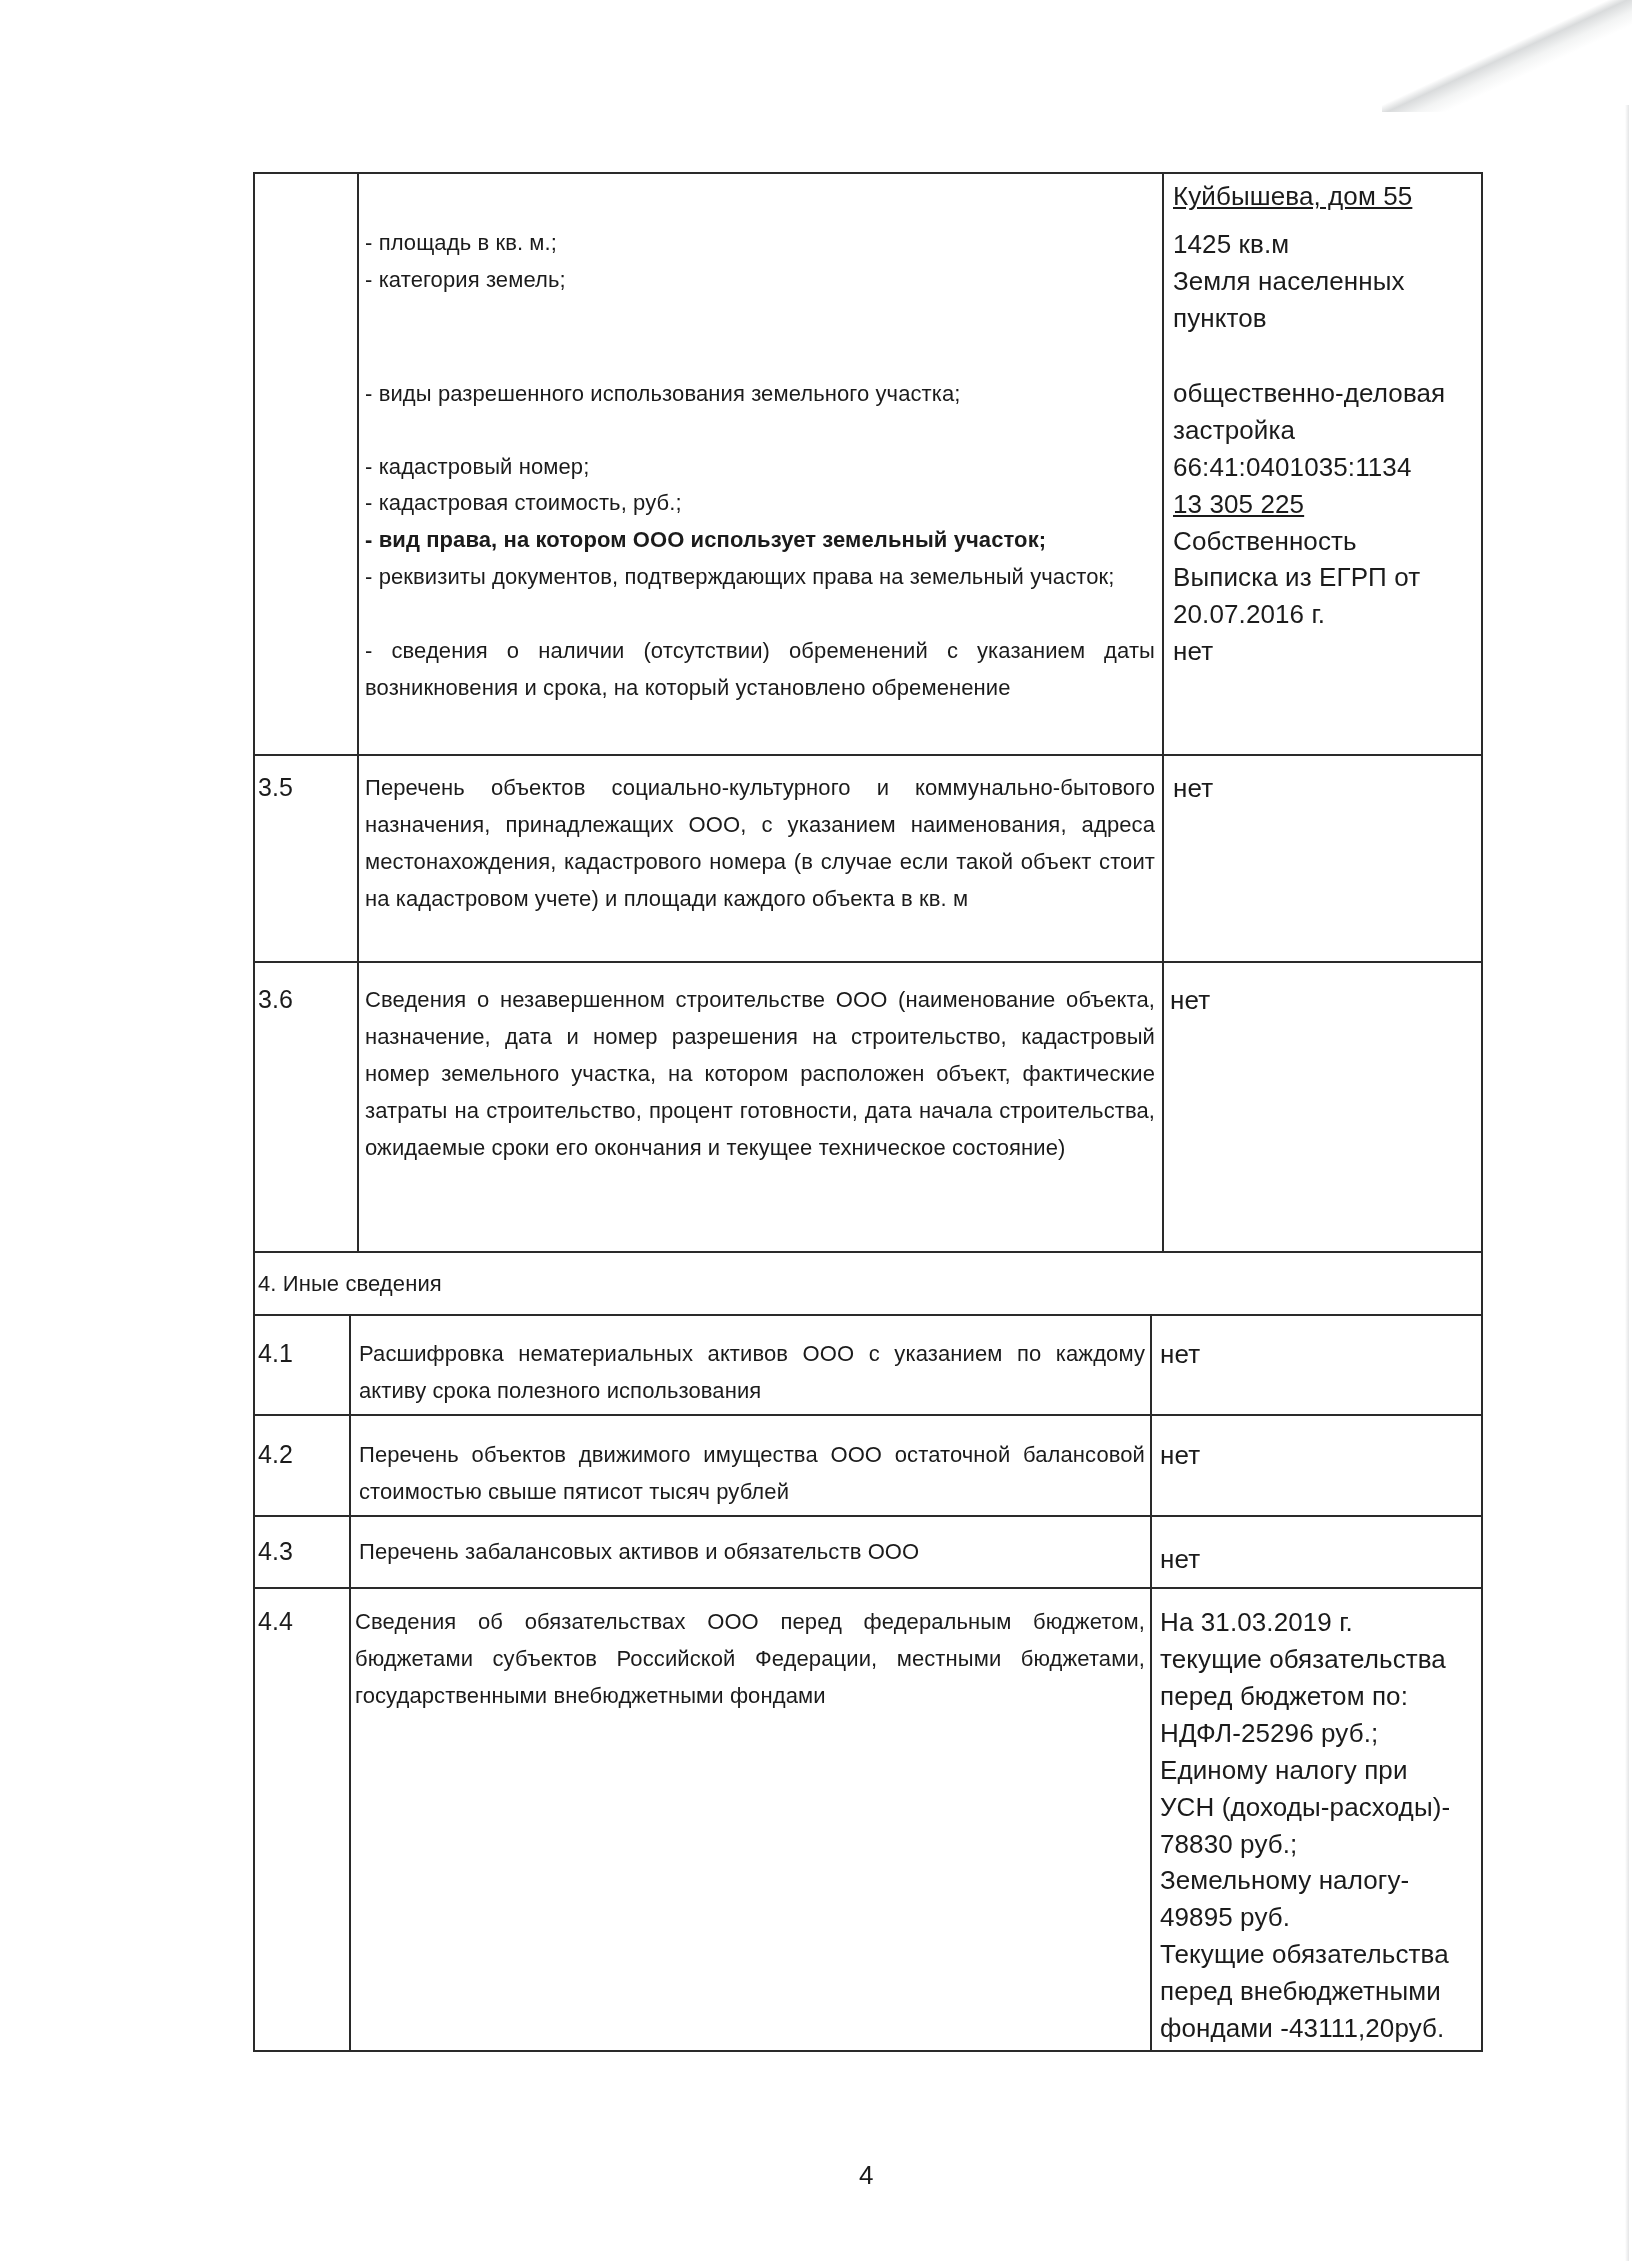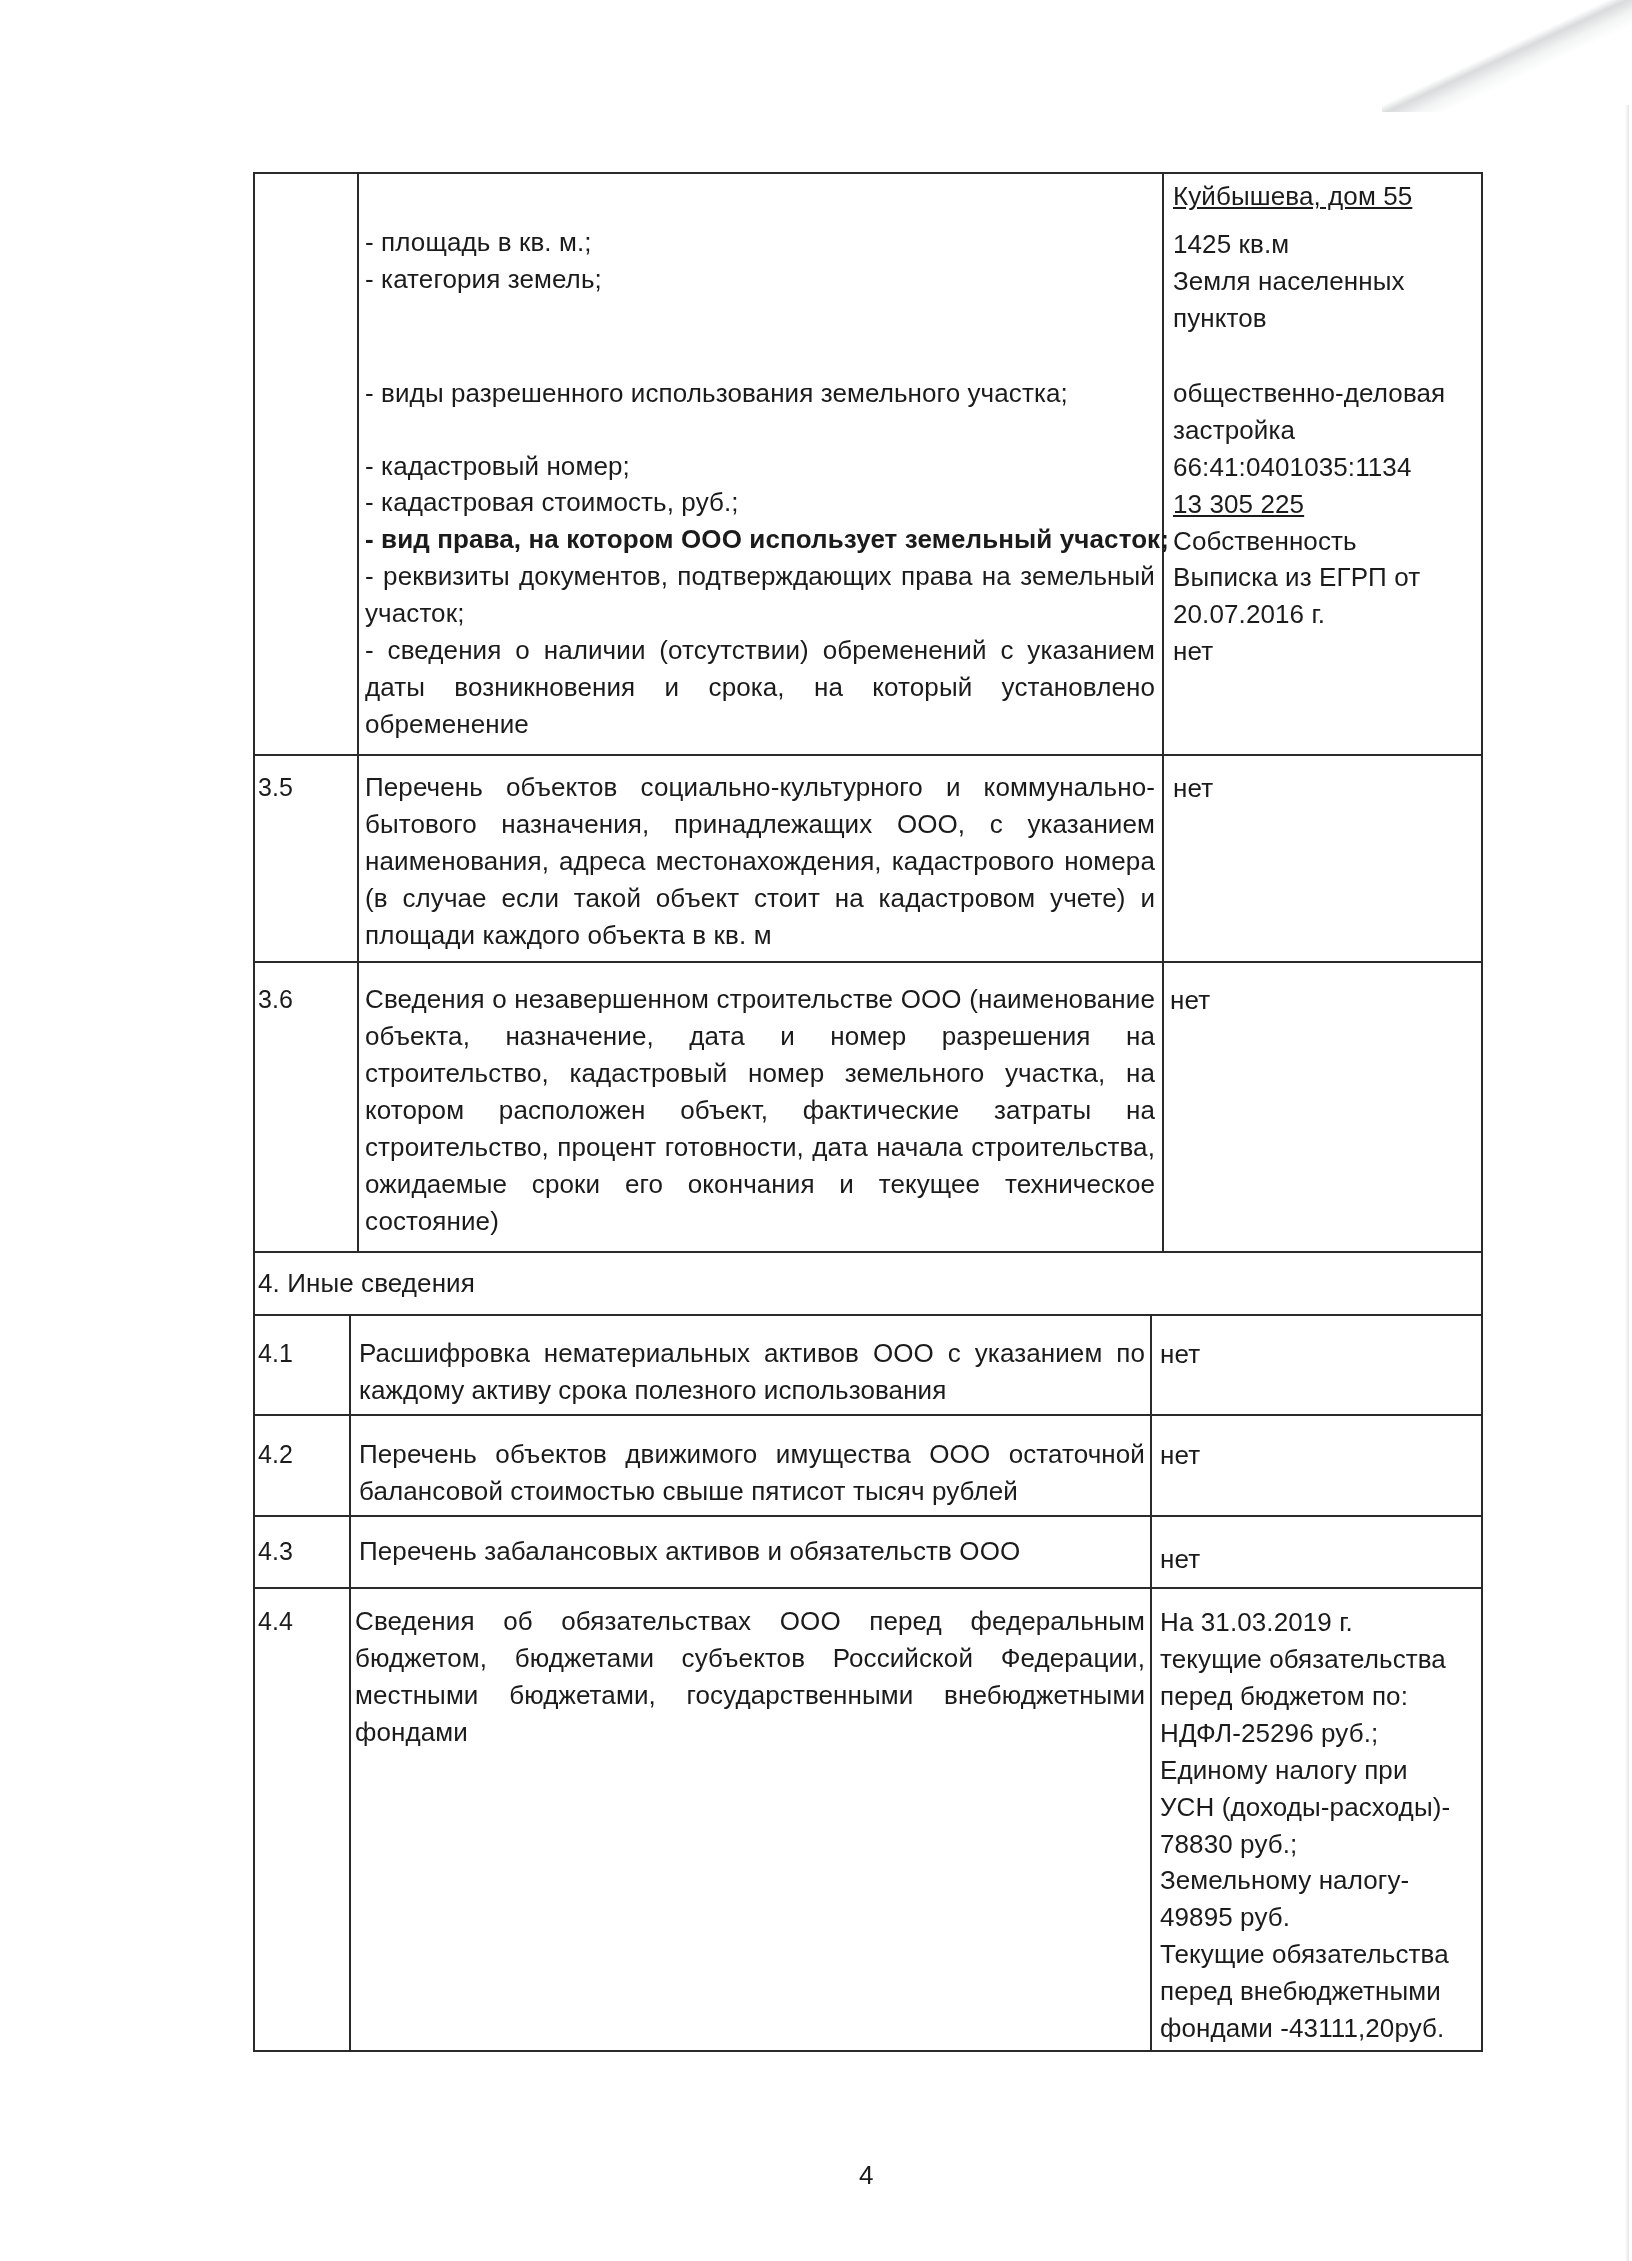--- a/index.html
+++ b/index.html
@@ -13,21 +13,21 @@
     background: linear-gradient(155deg, rgba(255,255,255,0) 0%, rgba(255,255,255,0) 46%, #d9dbdc 50%, #f3f4f4 56%, rgba(255,255,255,0) 62%);
   }
   .page-edge {
     position: absolute; right: 2.6px; top: 105px; width: 4px; height: 2156px;
     background: linear-gradient(90deg, #ffffff, #e4e5e6);
   }
   .table-frame { position: absolute; border: 2px solid #2a2a2a; }
   .hline { position: absolute; height: 0; border-top: 2px solid #2a2a2a; }
   .vline { position: absolute; width: 0; border-left: 2px solid #2a2a2a; }
   .txt {
-    position: absolute; font-size: 26px; line-height: 37px;
+    position: absolute; font-size: 22px; line-height: 37px;
     white-space: pre-line; letter-spacing: 0.1px;
   }
   .desc { text-align: justify; text-align-last: left; }
   .val { font-size: 26px; line-height: 37px; }
   .num { font-size: 25px; line-height: 37px; }
   .page-number { position: absolute; font-size: 26px; }
 </style>
 </head>
 <body>
 

